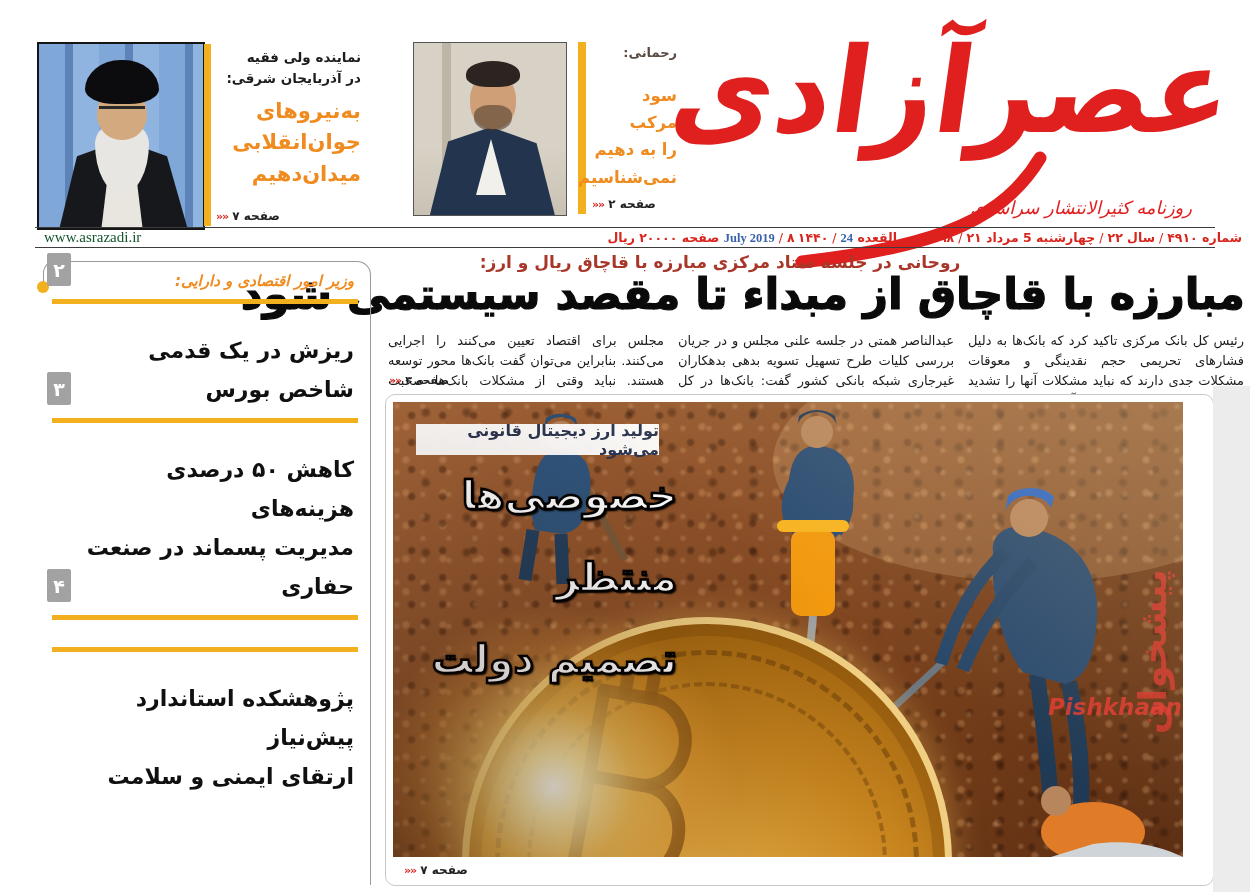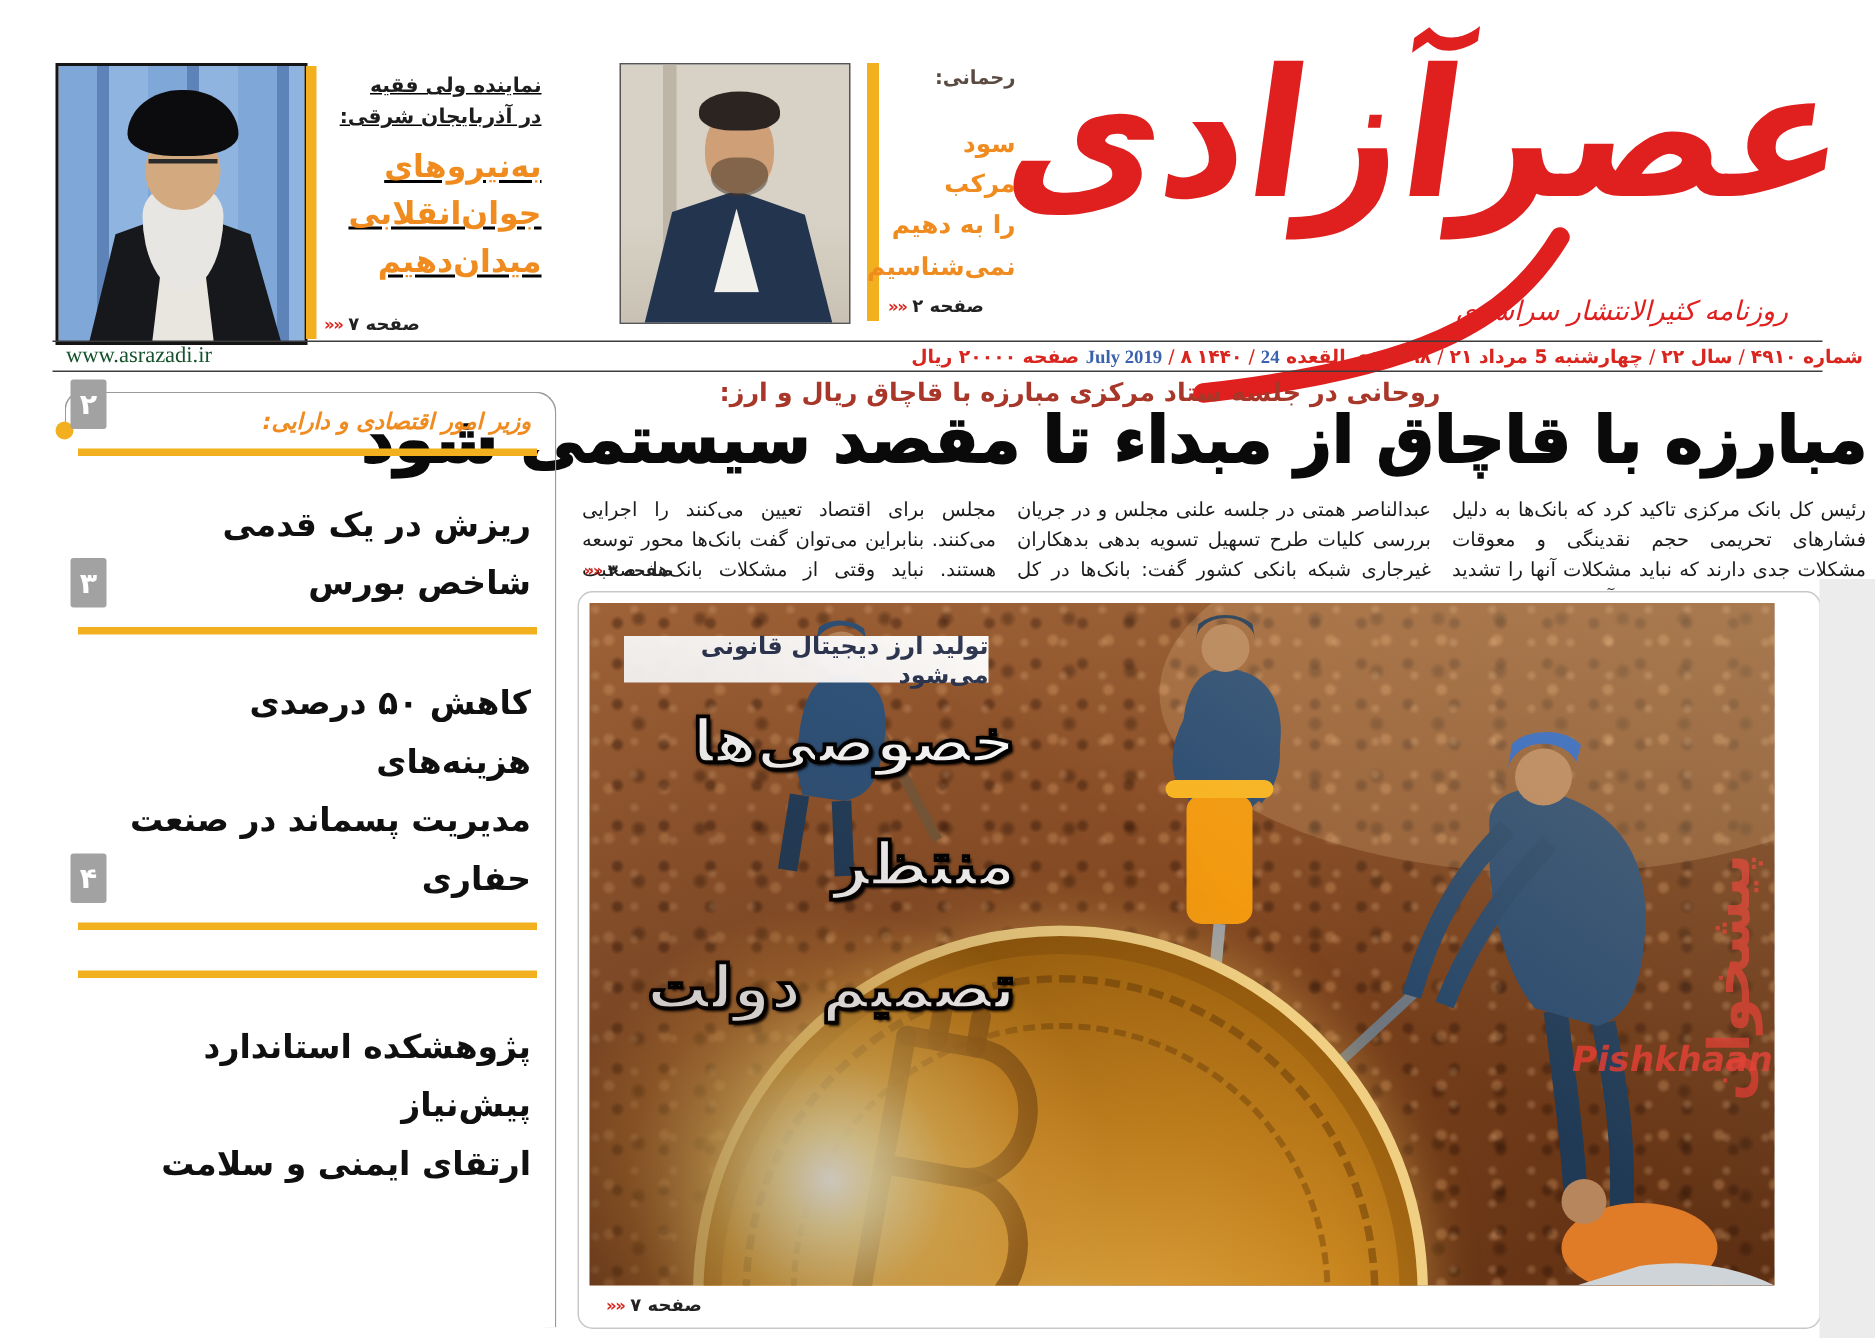--- a/index.html
+++ b/index.html
@@ -12,21 +12,21 @@
     background:repeating-linear-gradient(90deg,#7fa8d9 0 26px,#5d83b8 26px 34px,#8fb4e0 34px 60px); }
   .cleric-body { position:absolute; left:8px; top:96px; width:150px; height:90px; background:#17181c;
     clip-path:polygon(8% 100%,20% 18%,50% 0,80% 18%,94% 100%); }
   .cleric-collar { position:absolute; left:62px; top:118px; width:42px; height:70px; background:#e9e6df;
     clip-path:polygon(20% 0,80% 0,100% 100%,0 100%); }
   .cleric-beard { position:absolute; left:56px; top:78px; width:54px; height:72px; background:#e8e6e2; border-radius:45% 45% 50% 50%/30% 30% 70% 70%; }
   .cleric-face { position:absolute; left:58px; top:44px; width:50px; height:52px; background:#d3aa80; border-radius:48%; }
   .cleric-turban { position:absolute; left:46px; top:16px; width:74px; height:44px; background:#0c0c0e; border-radius:50% 50% 42% 42%/70% 70% 34% 34%; }
   .cleric-glasses { position:absolute; left:60px; top:62px; width:46px; height:9px; border-top:3px solid #2a2a2a; }
   .tls-bar { left:204px; top:44px; width:7px; height:182px; background:#f2b01e; }
-  .tls-text { left:213px; top:47px; width:148px; direction:rtl; text-align:right;text-decoration:underline; }
+  .tls-text { left:213px; top:47px; width:148px; direction:rtl; text-align:right; }
   .tls-kicker { font-size:13.5px; font-weight:bold; color:#1d1d1d; line-height:1.55; white-space:pre-line; }
   .tls-headline { margin-top:7px; font-size:21px; font-weight:bold; color:#ef8b1f; line-height:1.5; white-space:pre-line; }
   .pref { display:flex; gap:4px; align-items:center; font-size:12px; font-weight:bold; color:#222; }
   .pref .arrows { color:#d9251d; font-size:11px; letter-spacing:-1px; }
   .tls-ref { left:216px; top:209px; }
 
   
   .tcs-photo { left:413px; top:42px; width:152px; height:172px; border:1.5px solid #555; overflow:hidden;
     background:linear-gradient(180deg,#d8d2c6 0 60%,#c9c2b4 100%); }
   .tcs-photo .frame-line { position:absolute; left:28px; top:0; width:9px; height:100%; background:#bdb5a5; }

